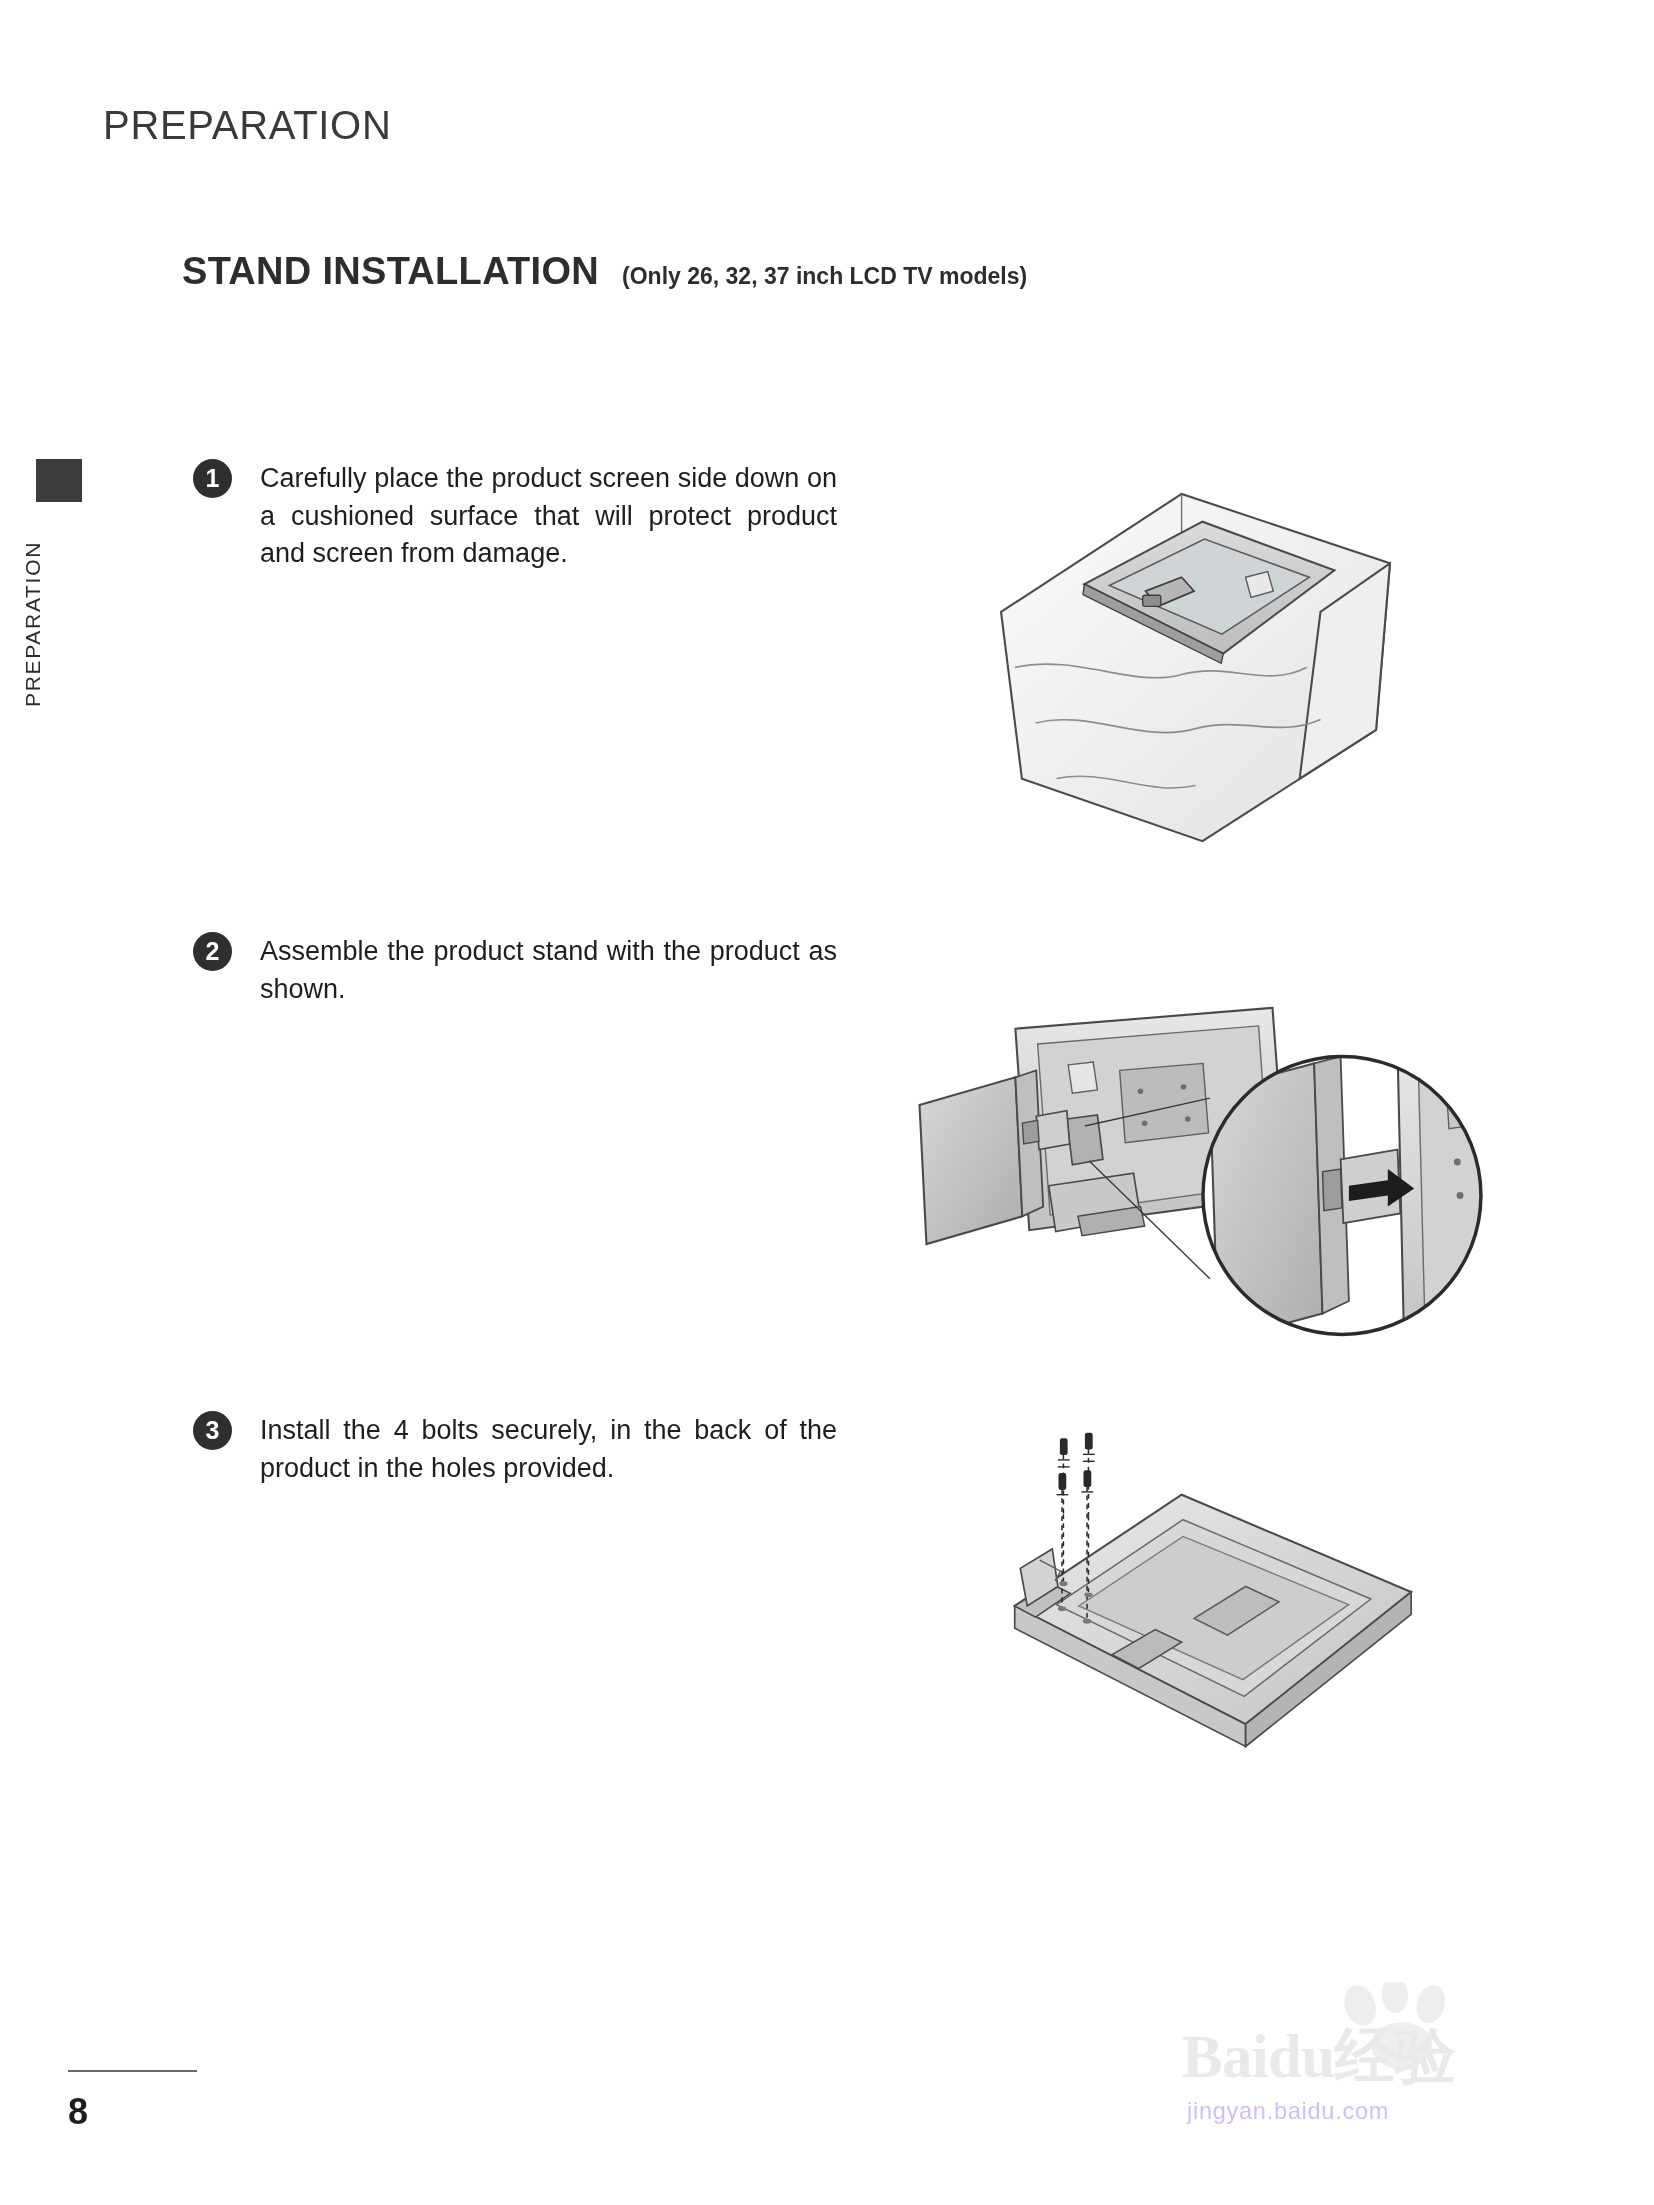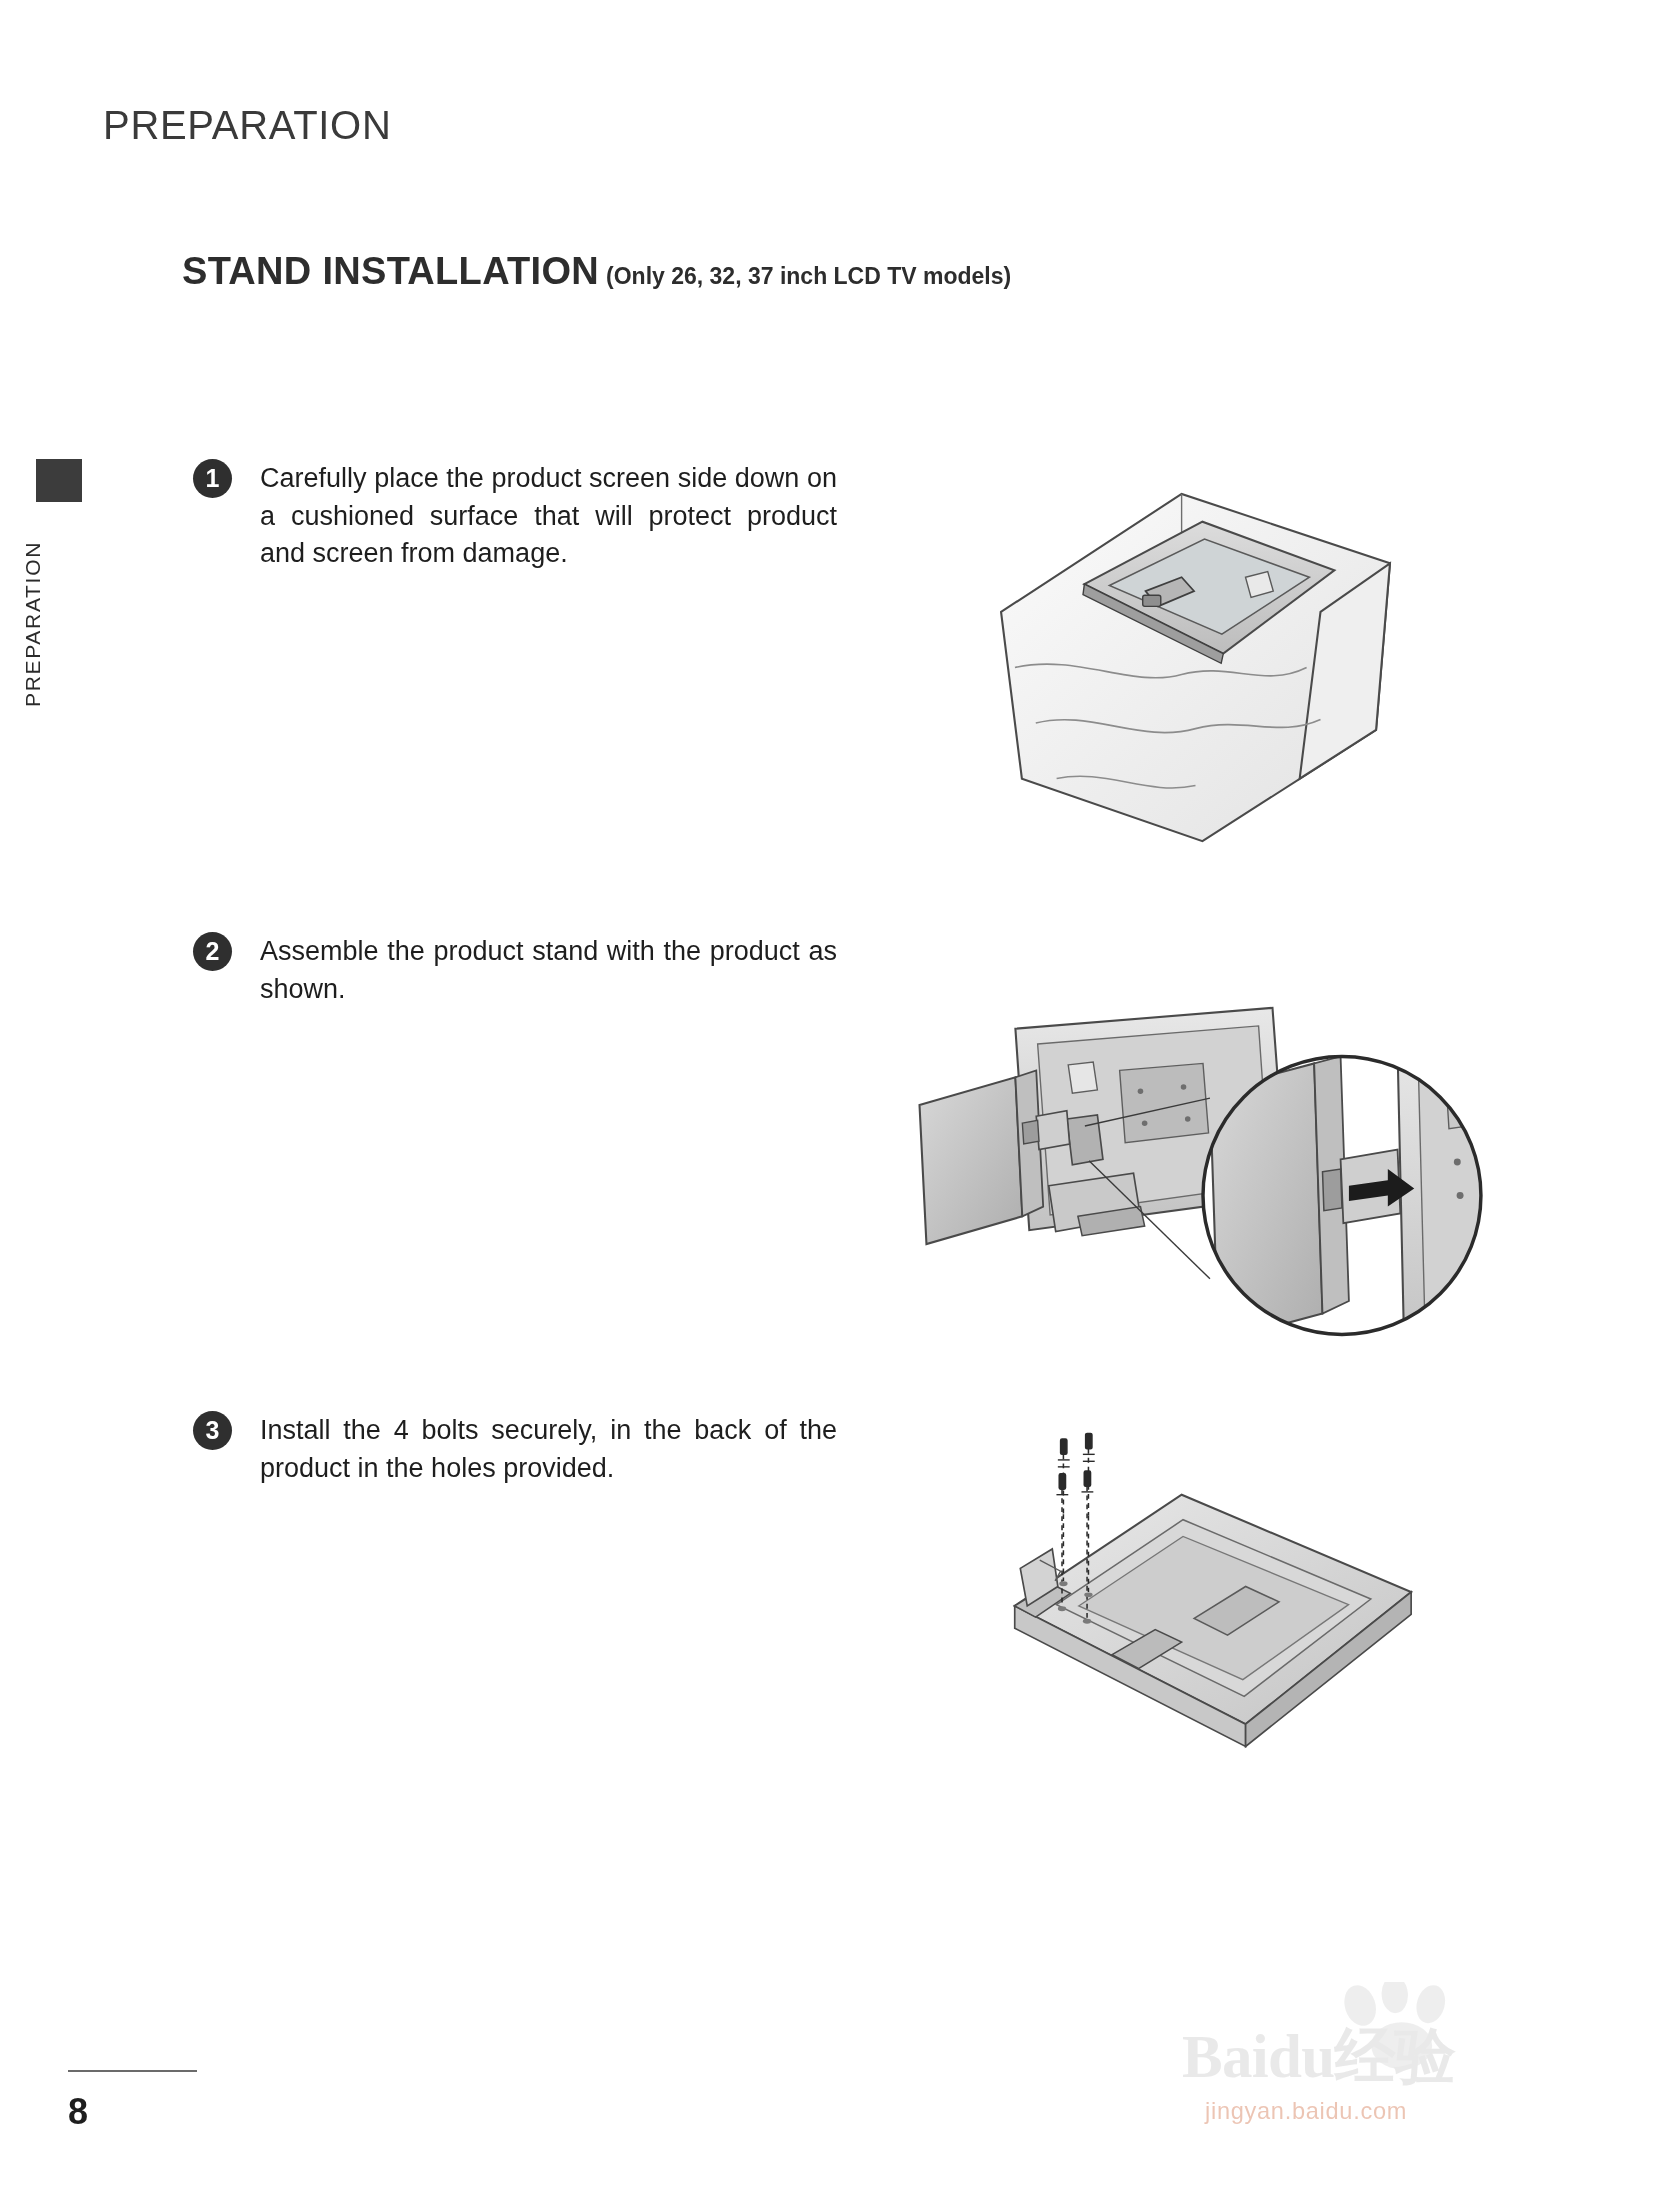--- a/index.html
+++ b/index.html
@@ -43,21 +43,21 @@
   .section-title {
     font-size: 38px;
     font-weight: 600;
     letter-spacing: 0.3px;
     color: #2d2d2d;
   }
   .section-subtitle {
     font-size: 23px;
     font-weight: 600;
     color: #2d2d2d;
-    margin-left: 7px;
+    margin-left: 23px;
   }
 
   
   .side-tab-block {
     position: absolute;
     left: 36px;
     top: 459px;
     width: 46px;
     height: 43px;
     background: #3c3c3c;
@@ -149,24 +149,24 @@
     left: 7px;
     top: 42px;
     font-size: 61px;
     font-weight: 700;
     color: #b9b9b9;
     letter-spacing: -0.7px;
     font-family: "Liberation Serif", serif;
   }
   .wm-sub {
     position: absolute;
-    left: 30px;
+    left: 12px;
     top: 124px;
     font-size: 23.6px;
-    color: #c2410c;
+    color: #6d28d9;
     letter-spacing: 0.7px;
   }
   .wm-paw {
     position: absolute;
     left: 160px;
     top: 8.3px;
   }
 </style>
 </head>
 <body>

